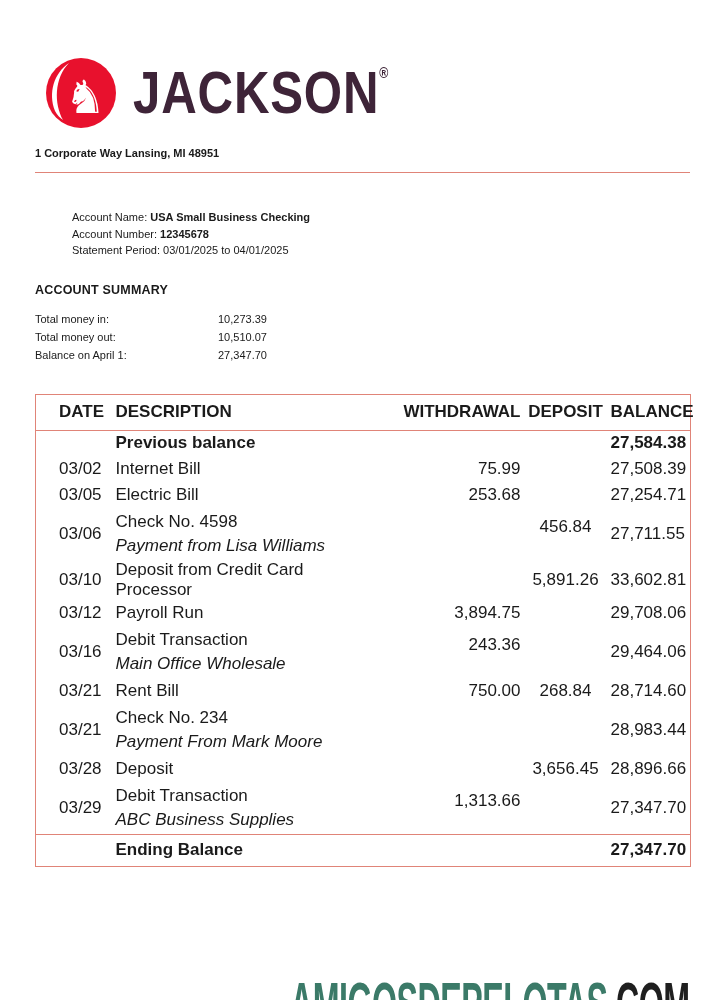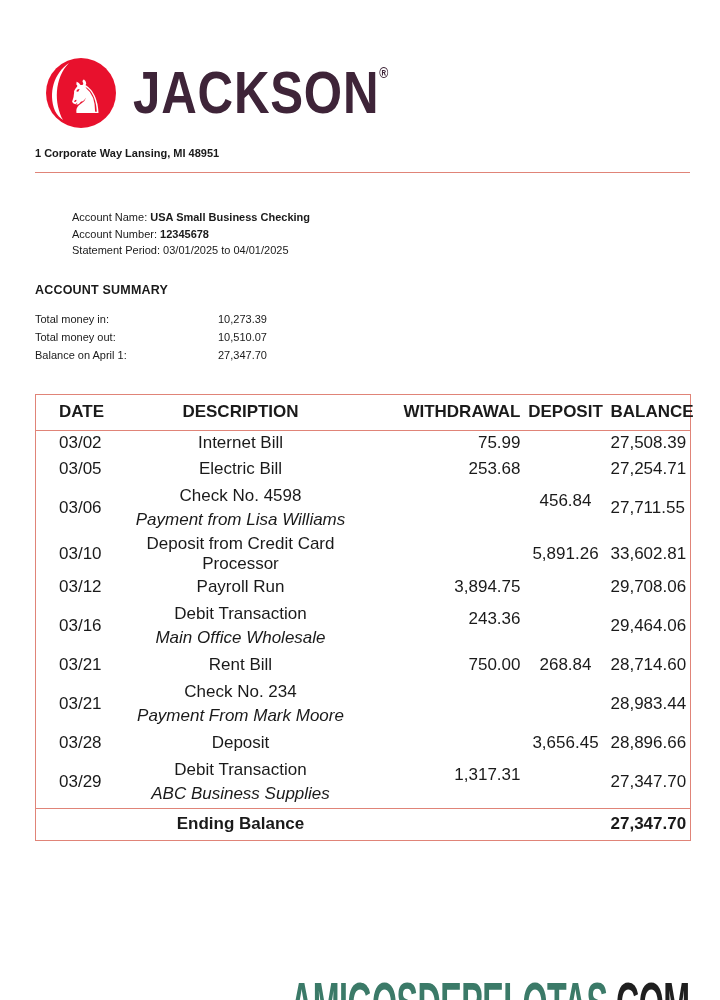--- a/index.html
+++ b/index.html
@@ -53,21 +53,21 @@
   .txn-table col.c-desc { width: 250px; }
   .txn-table col.c-wd   { width: 155px; }
   .txn-table col.c-dep  { width: 90px; }
   .txn-table col.c-bal  { width: 80px; }
 
   .txn-table th {
     font-weight: bold; height: 36px; vertical-align: middle;
     border-bottom: 1px solid #e08478;
   }
   th.col-date, td.col-date { text-align: left; padding-left: 23px; }
-  th.col-desc, td.col-desc { text-align: center; }
+  th.col-desc, td.col-desc { text-align: left; }
   th.col-wd,   td.col-wd   { text-align: right; }
   th.col-dep,  td.col-dep  { text-align: center; }
   th.col-bal,  td.col-bal  { text-align: right; padding-right: 21px; }
 
   .txn-table td { vertical-align: middle; }
   tr.row-single { height: 26px; }
   tr.row-double { height: 52px; }
   tr.row-bold td { font-weight: bold; }
 
   td.col-desc .note-line { font-style: italic; margin-top: 4px; }
@@ -145,20 +145,30 @@
     <thead>
       <tr>
         <th class="col-date">DATE</th>
         <th class="col-desc">DESCRIPTION</th>
         <th class="col-wd">WITHDRAWAL</th>
         <th class="col-dep">DEPOSIT</th>
         <th class="col-bal">BALANCE</th>
       </tr>
     </thead>
     <tbody>
+        <tr class="row-single row-bold">
+    <td class="col-date"></td>
+    <td class="col-desc">
+      <div class="desc-line">Previous balance</div>
+
+    </td>
+    <td class="col-wd"></td>
+    <td class="col-dep"></td>
+    <td class="col-bal">27,584.38</td>
+  </tr>
         <tr class="row-single">
     <td class="col-date">03/02</td>
     <td class="col-desc">
       <div class="desc-line">Internet Bill</div>
 
     </td>
     <td class="col-wd">75.99</td>
     <td class="col-dep"></td>
     <td class="col-bal">27,508.39</td>
   </tr>
@@ -241,21 +251,21 @@
     <td class="col-wd"></td>
     <td class="col-dep">3,656.45</td>
     <td class="col-bal">28,896.66</td>
   </tr>
         <tr class="row-double">
     <td class="col-date">03/29</td>
     <td class="col-desc">
       <div class="desc-line">Debit Transaction</div>
       <div class="note-line">ABC Business Supplies</div>
     </td>
-    <td class="col-wd">1,317.31</td>
+    <td class="col-wd">1,313.66</td>
     <td class="col-dep"></td>
     <td class="col-bal">27,347.70</td>
   </tr>
       </tbody>
     <tfoot>
       <tr class="row-ending">
         <td class="col-date"></td>
         <td class="col-desc">Ending Balance</td>
         <td class="col-wd"></td>
         <td class="col-dep"></td>

